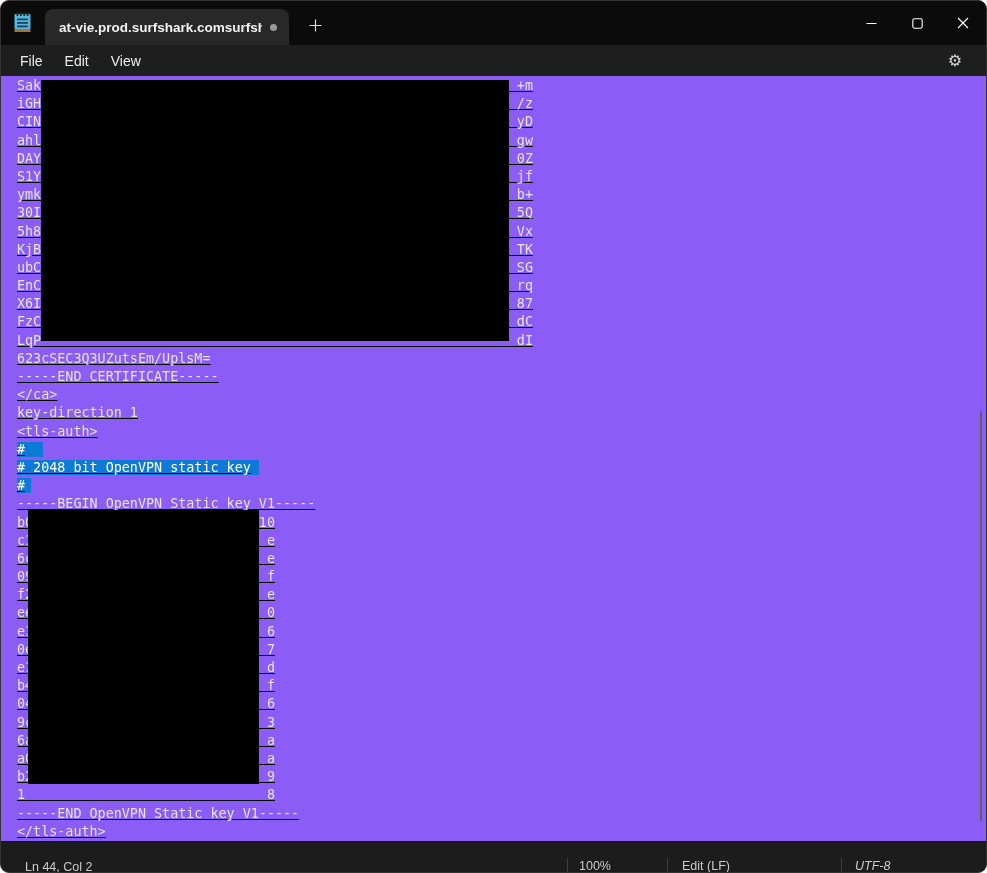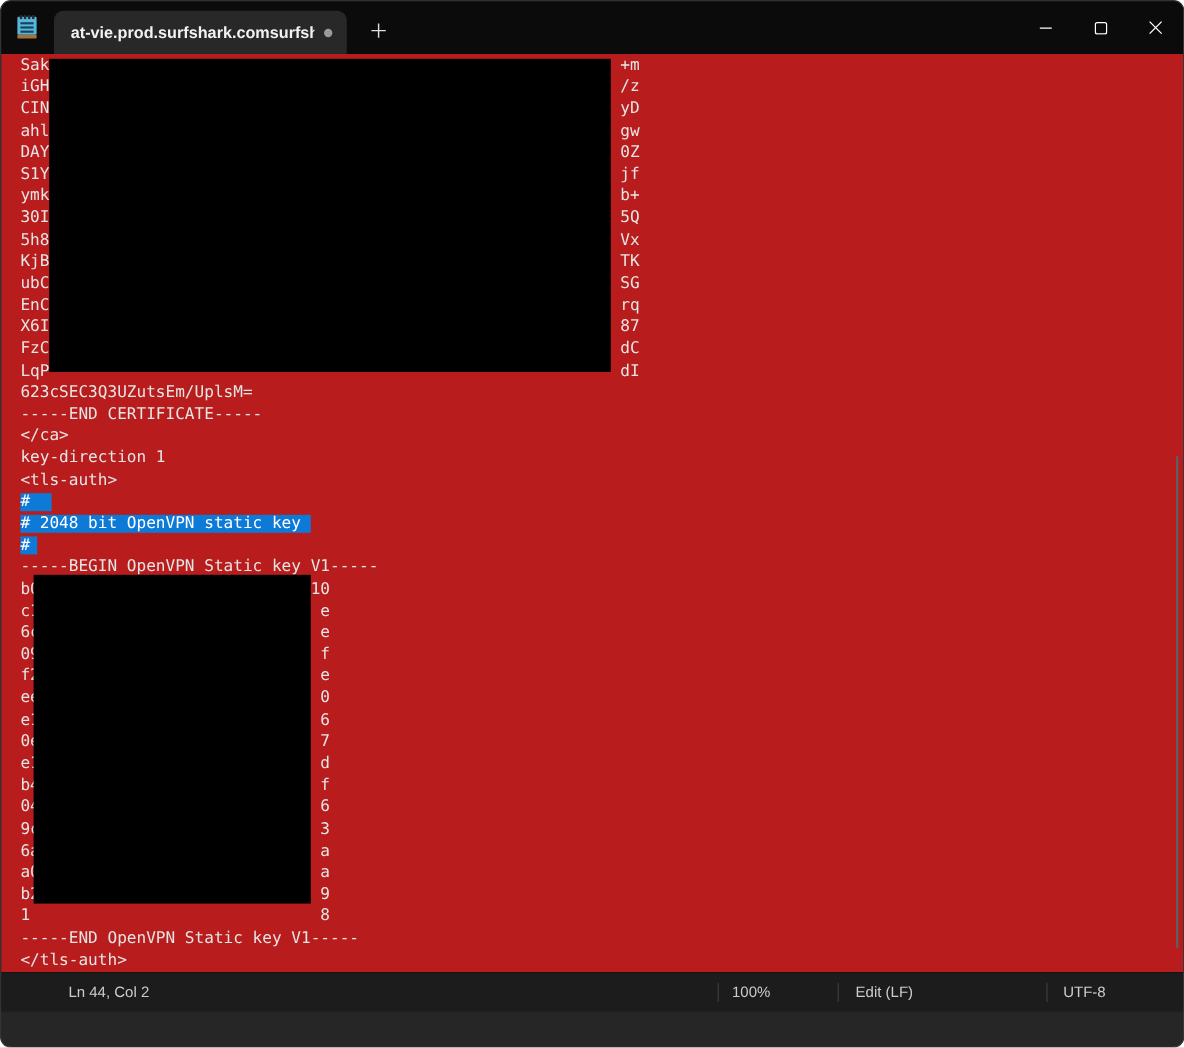--- a/index.html
+++ b/index.html
@@ -45,47 +45,47 @@
     color:#ececec; font-size:14px; padding:4px 11px; border-radius:4px;
   }
   .menubar-spacer { flex:1; }
   .gear-btn {
     width:34px; height:26px; display:flex; align-items:center; justify-content:center;
     color:#d4d4d4; font-size:16px; font-family:"DejaVu Sans", sans-serif; margin-right:6px;
   }
 
   
   .editor {
-    position:relative; height:765px; background:#b91c1c; overflow:hidden;
+    position:relative; height:765px; background:#8b5cf6; overflow:hidden;text-decoration:underline;
   }
   .editor-lines {
     padding:1px 0 0 16px;
     font-family:"DejaVu Sans Mono", monospace;
     font-size:13.4px; line-height:18.2px;
     color:#e5e5e5; white-space:pre;
   }
   .line { height:18.2px; }
   .sel { color:#ffffff; }
   .redaction { position:absolute; background:#000; }
   .scroll-thumb {
     position:absolute; right:4px; top:335px; width:2px; height:410px;
     background:#5f5f5f; border-radius:1px;
   }
 
   
   .statusbar {
     height:33px; background:#1c1c1c; border-top:1px solid #151515;
-    display:flex; align-items:center;
-    color:#cccccc; font-size:12.5px;padding-left:32px;
+    display:flex; align-items:flex-end;
+    color:#cccccc; font-size:12.5px;
   }
   .sb-left { padding-left:24px; flex:1; }
   .sb-cell { height:16px; line-height:16px; border-left:1px solid #3d3d3d;margin-left:13px; }
   .sb-zoom { width:87px; padding-left:11px; }
   .sb-eol { width:161px; padding-left:14px; }
-  .sb-enc { width:114px; padding-left:13px; }
+  .sb-enc { width:145px; padding-left:13px;font-style:italic; }
 
   svg { display:block; }
 </style>
 </head>
 <body>
 
 <div class="window">
 
   <div class="titlebar">
     <div class="app-icon">
@@ -127,20 +127,29 @@
         </svg>
       </div>
       <div class="win-btn">
         <svg width="12" height="12" viewBox="0 0 12 12">
           <path d="M1 1 L11 11 M11 1 L1 11" stroke="#ffffff" stroke-width="1.1"></path>
         </svg>
       </div>
     </div>
   </div>
 
+  <div class="menubar">
+    <span class="menu-item">File</span>
+    <span class="menu-item">Edit</span>
+    <span class="menu-item">View</span>
+    <span class="menubar-spacer"></span>
+    <span class="gear-btn">
+        <span>⚙</span>
+      </span>
+  </div>
 
   <div class="editor">
     <div class="editor-lines"><div class="line">Sak                                                           +m</div><div class="line">iGH                                                           /z</div><div class="line">CIN                                                           yD</div><div class="line">ahl                                                           gw</div><div class="line">DAY                                                           0Z</div><div class="line">S1Y                                                           jf</div><div class="line">ymk                                                           b+</div><div class="line">30I                                                           5Q</div><div class="line">5h8                                                           Vx</div><div class="line">KjB                                                           TK</div><div class="line">ubC                                                           SG</div><div class="line">EnC                                                           rq</div><div class="line">X6I                                                           87</div><div class="line">FzC                                                           dC</div><div class="line">LqP                                                           dI</div><div class="line">623cSEC3Q3UZutsEm/UplsM=</div><div class="line">-----END CERTIFICATE-----</div><div class="line">&lt;/ca&gt;</div><div class="line">key-direction 1</div><div class="line">&lt;tls-auth&gt;</div><div class="line"><span class="sel" style="background: rgb(14, 122, 216); padding-right: 18px;">#</span></div><div class="line"><span class="sel" style="background: rgb(14, 122, 216); padding-right: 8px;"># 2048 bit OpenVPN static key</span></div><div class="line"><span class="sel" style="background: rgb(14, 122, 216); padding-right: 6px;">#</span></div><div class="line">-----BEGIN OpenVPN Static key V1-----</div><div class="line">b0                            10</div><div class="line">c1                             e</div><div class="line">6c                             e</div><div class="line">09                             f</div><div class="line">f2                             e</div><div class="line">ee                             0</div><div class="line">e1                             6</div><div class="line">0e                             7</div><div class="line">e1                             d</div><div class="line">b4                             f</div><div class="line">04                             6</div><div class="line">9c                             3</div><div class="line">6a                             a</div><div class="line">a0                             a</div><div class="line">b2                             9</div><div class="line">1                              8</div><div class="line">-----END OpenVPN Static key V1-----</div><div class="line">&lt;/tls-auth&gt;</div></div>
     <div class="scroll-thumb"></div>
   <div class="redaction" style="left: 40px; top: 4px; width: 468px; height: 261px; background: rgb(0, 0, 0);"></div>
       <div class="redaction" style="left: 27px; top: 434px; width: 231px; height: 274px; background: rgb(0, 0, 0);"></div>
     </div>
 
   <div class="statusbar">
     <span class="sb-left">Ln 44, Col 2</span>

